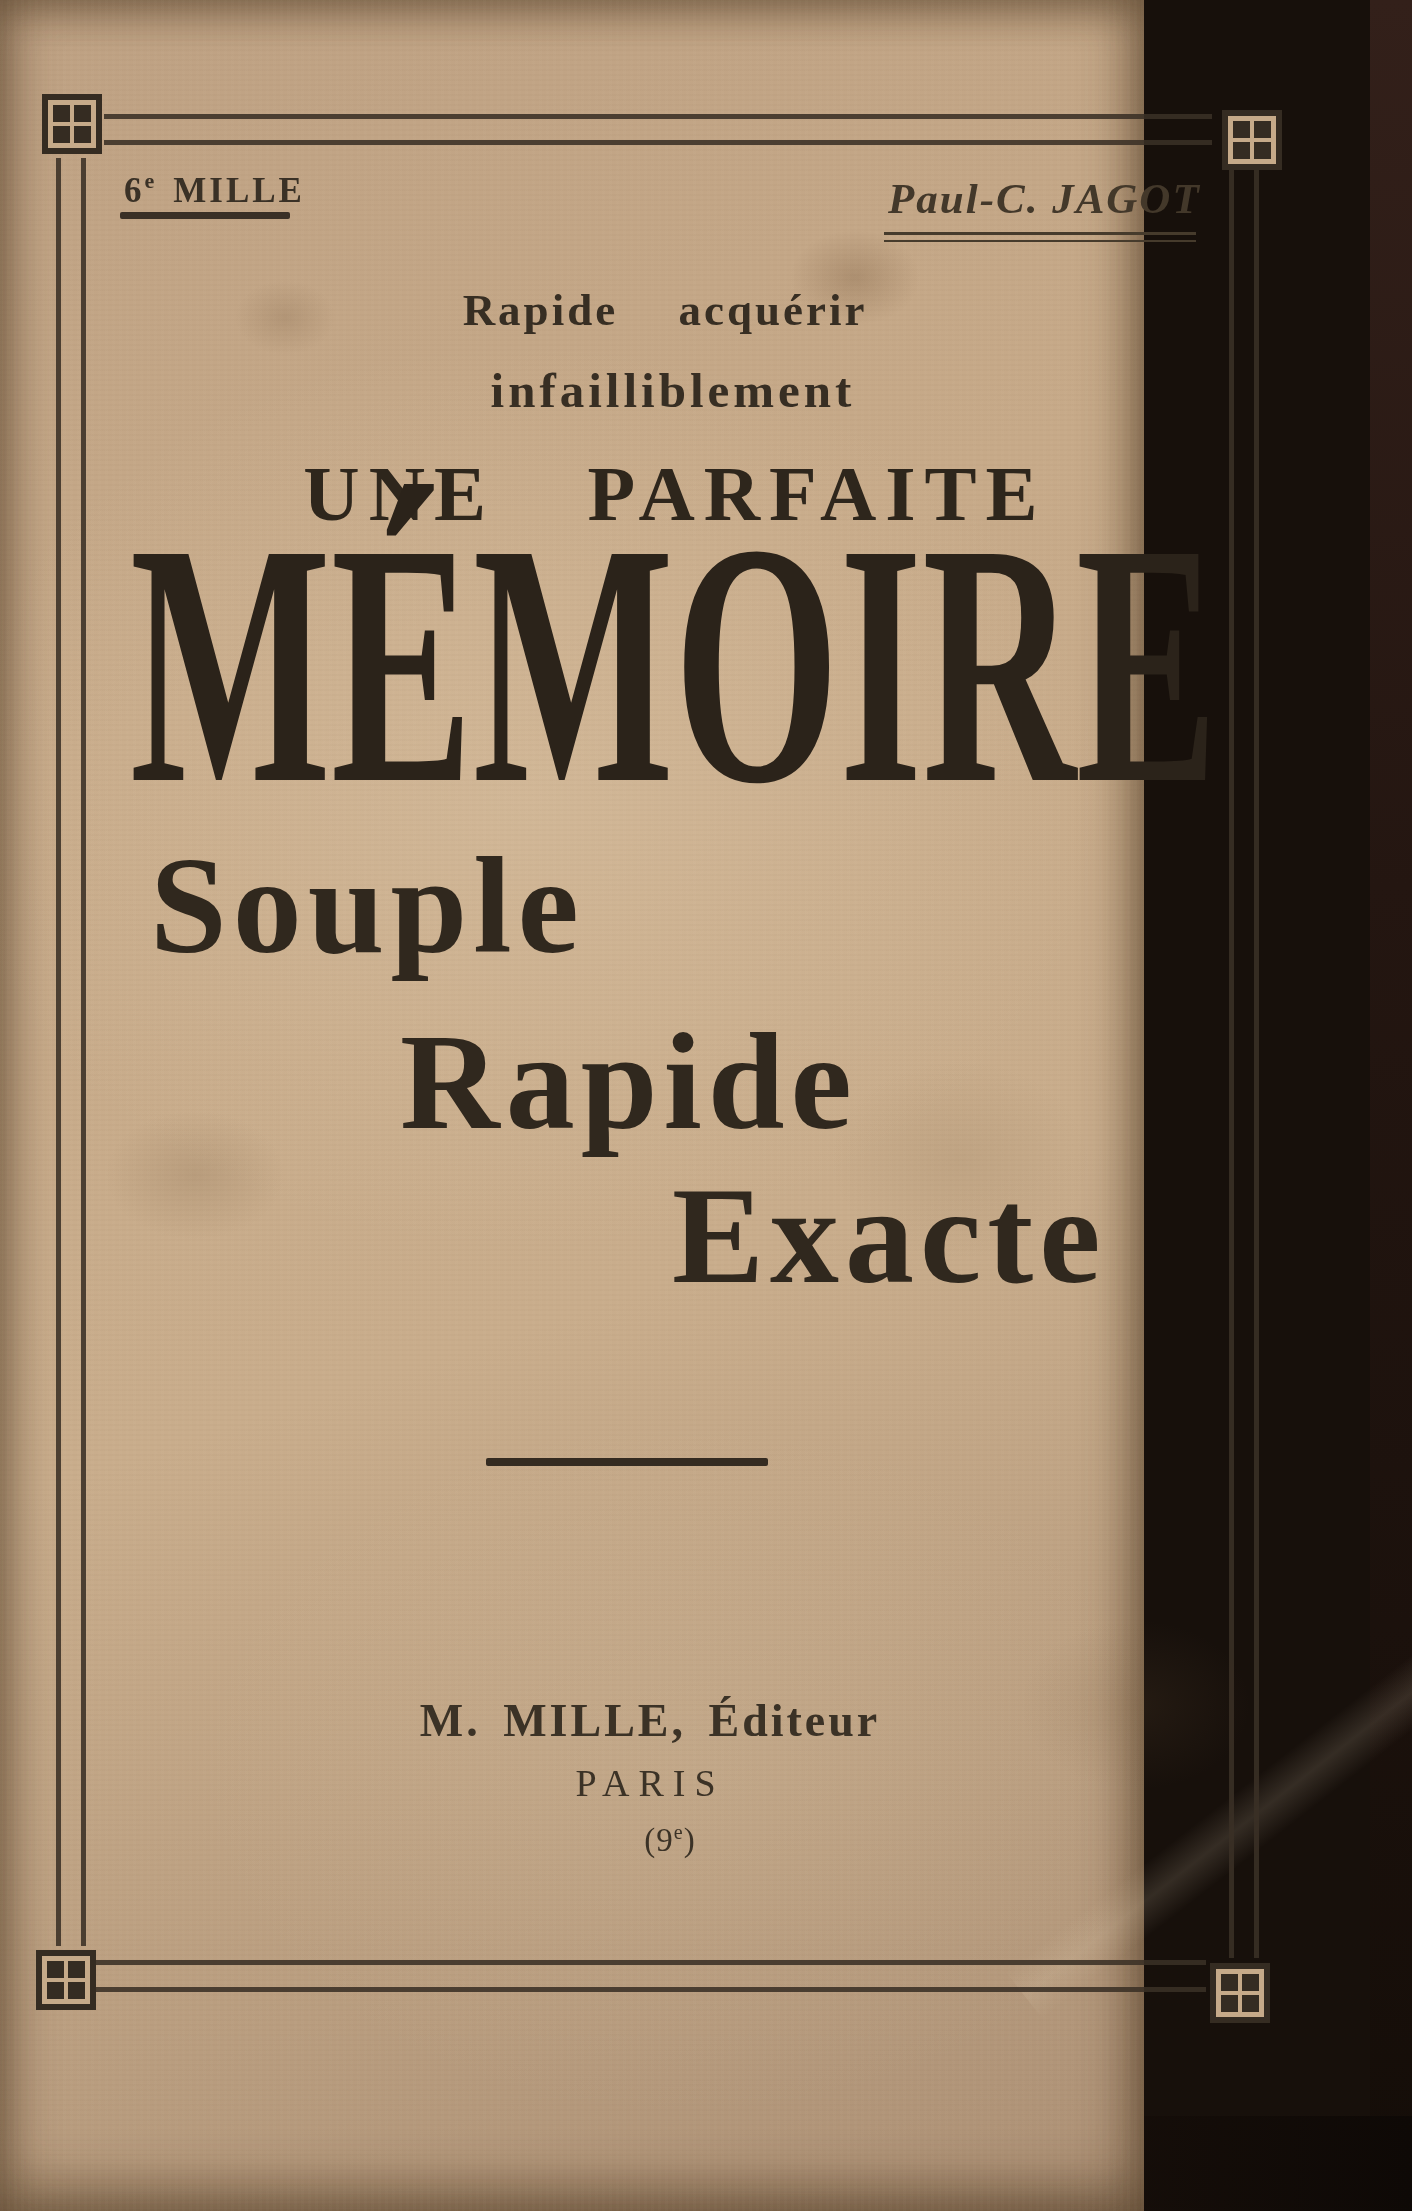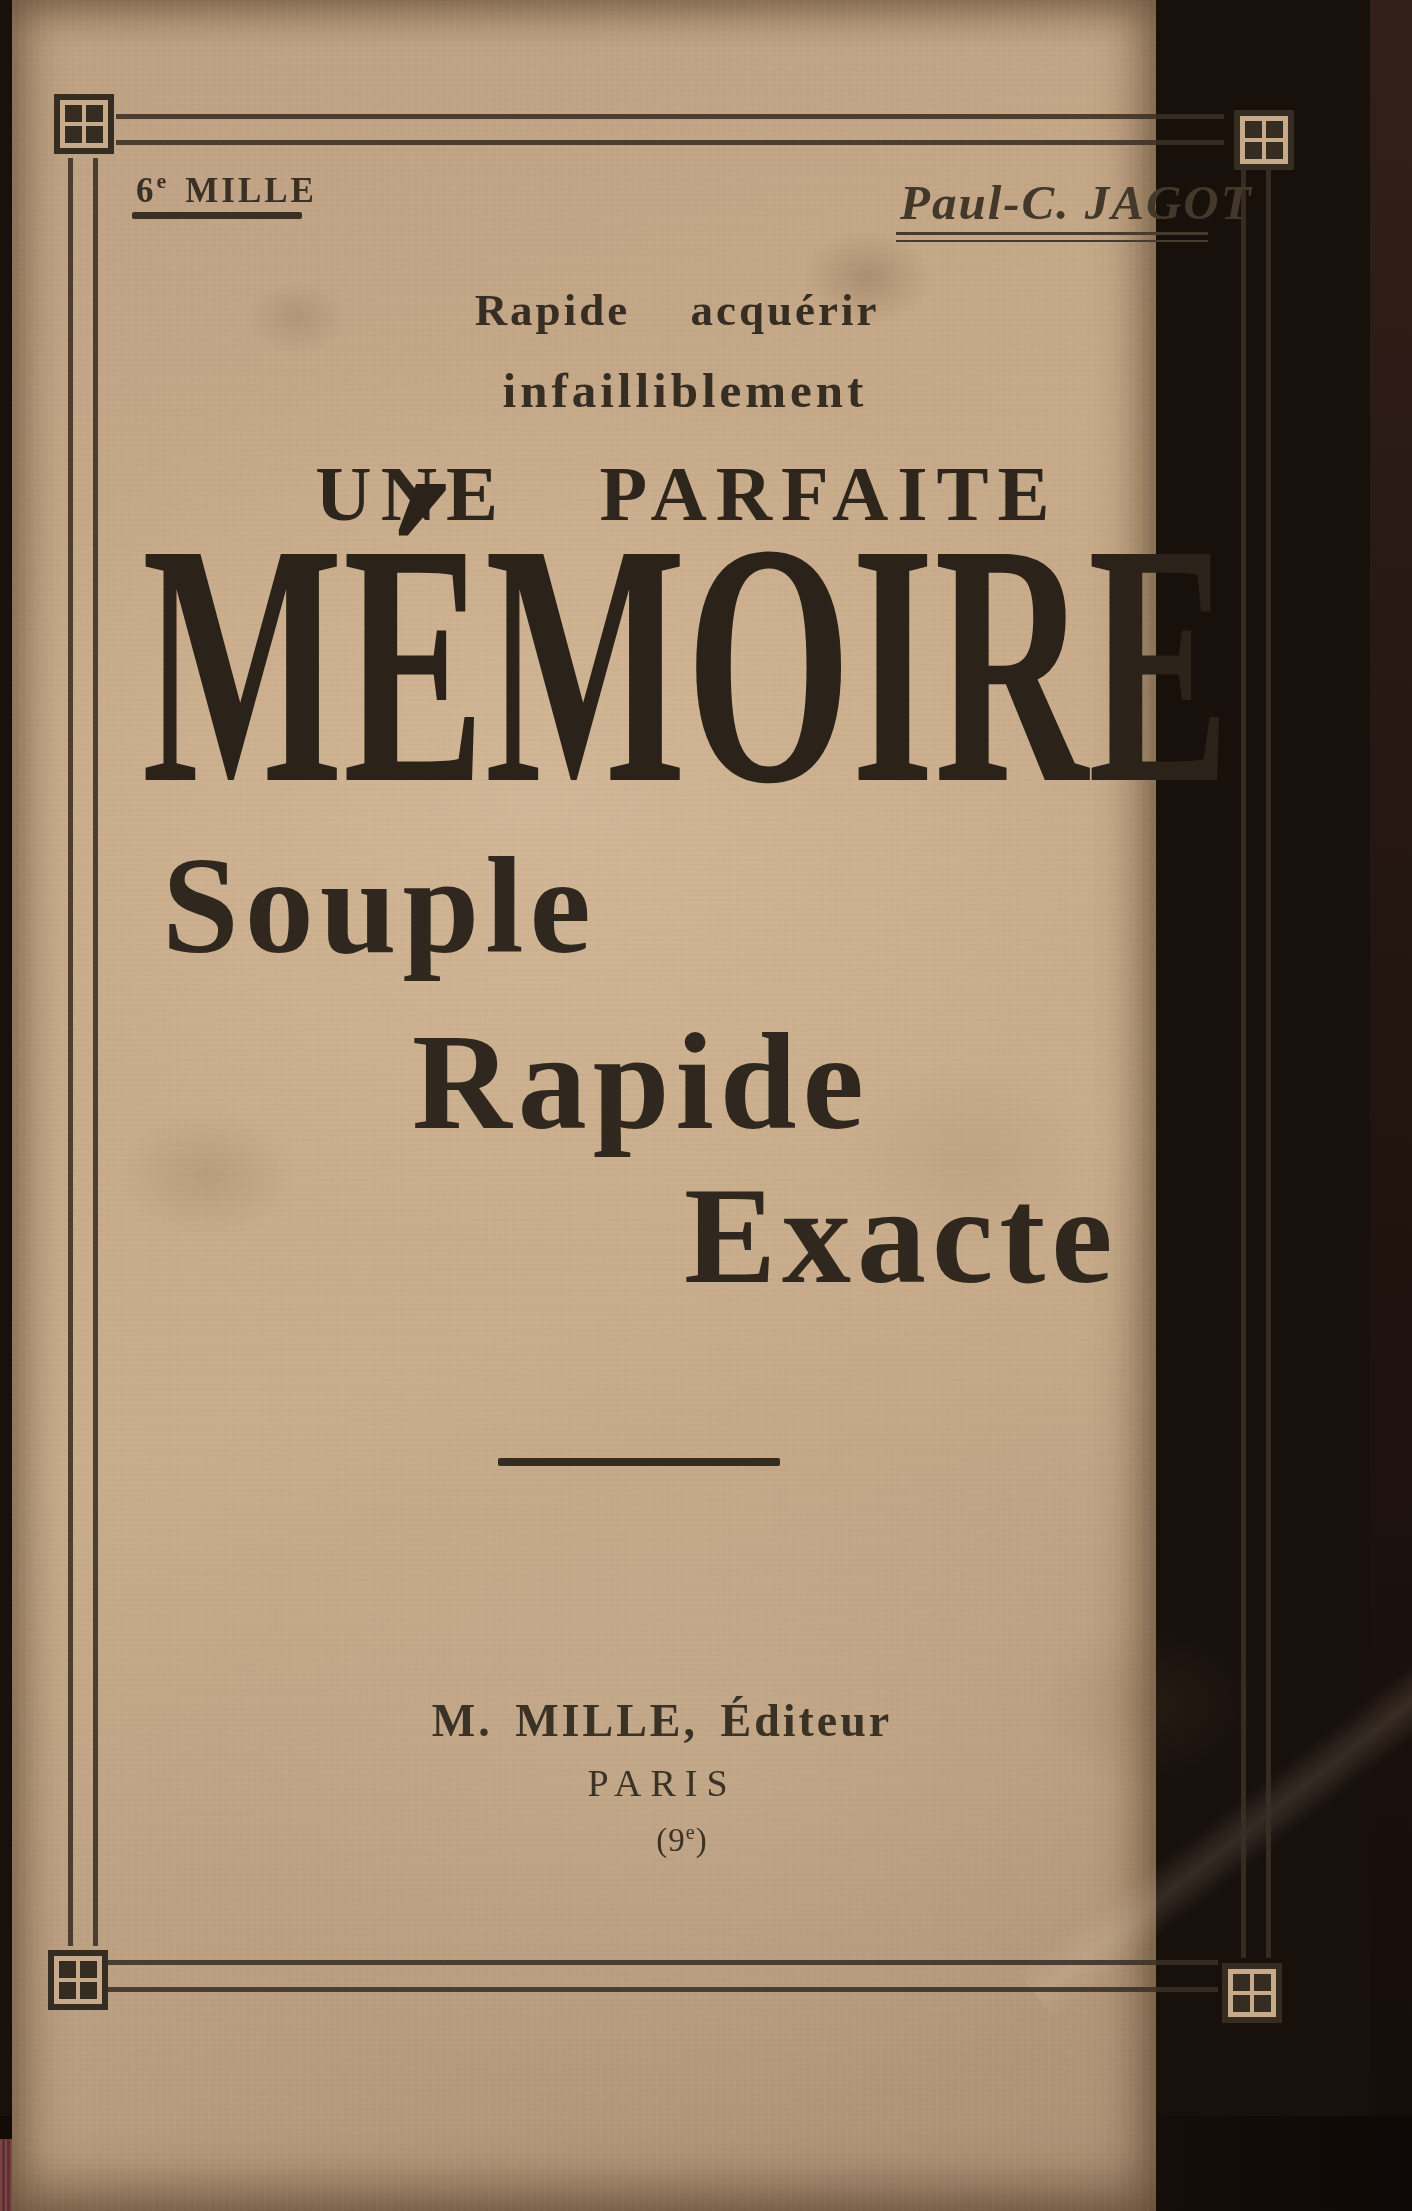--- a/index.html
+++ b/index.html
@@ -19,21 +19,21 @@
     position:absolute;left:0;bottom:0;width:100%;height:95px;
     background:linear-gradient(90deg,#120b07 0%,#1c120c 60%,#0e0906 100%);
   }
   .backdrop-maroon{
     position:absolute;left:0;bottom:0;width:465px;height:72px;
     background:repeating-linear-gradient(90deg,#7c4445 0 2px,#5e3031 2px 5px);
   }
 
   
   .cover{
-    position:absolute;left:12px;top:0;width:1144px;height:2211px;
+    position:absolute;left:0;top:0;width:1144px;height:2211px;
     background:
       radial-gradient(ellipse 900px 700px at 46% 36%, rgba(235,216,185,.28), transparent 65%),
       radial-gradient(ellipse 700px 500px at 60% 80%, rgba(226,206,174,.16), transparent 70%),
       linear-gradient(162deg,#bea183 0%,#c7aa89 30%,#c9ad8c 58%,#b99d7f 82%,#ac9075 100%);
     box-shadow:
       inset 0 16px 34px rgba(62,42,22,.28),
       inset -22px 0 44px rgba(62,42,22,.30),
       inset 22px 0 40px rgba(74,52,30,.22),
       inset 0 -34px 44px rgba(62,42,22,.28);
     clip-path:polygon(
@@ -74,21 +74,21 @@
   .corner .pane{background:#352c22;}
   .edition{
     left:124px;top:168px;font-size:35px;font-weight:bold;letter-spacing:3px;
     color:#3a3126;white-space:nowrap;
   }
   .edition .sup{font-size:22px;vertical-align:14px;}
   .edition .rest{margin-left:16px;}
   .edition-rule{left:120px;top:212px;width:170px;height:7px;background:#3a3026;border-radius:2px;}
 
   .author{
-    left:888px;top:174px;font-size:49px;font-style:italic;font-weight:bold;
+    left:888px;top:174px;font-size:43px;font-style:italic;font-weight:bold;
     letter-spacing:2px;color:#43382a;white-space:nowrap;
   }
   .author-rule{
     left:884px;top:232px;width:312px;height:5px;
     border-top:3px solid #463b2c;border-bottom:2px solid #463b2c;
   }
 
   .centerblock{left:0;top:0;width:1330px;text-align:center;}
   .tagline1{
     position:relative;margin-top:284px;font-size:45px;font-weight:bold;

